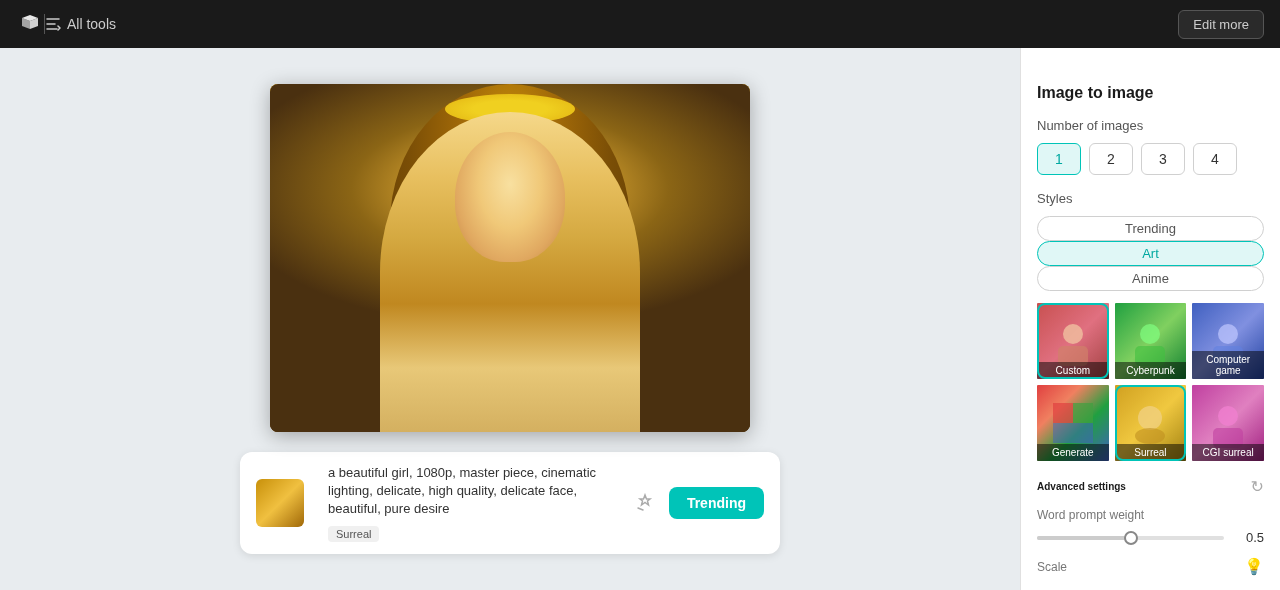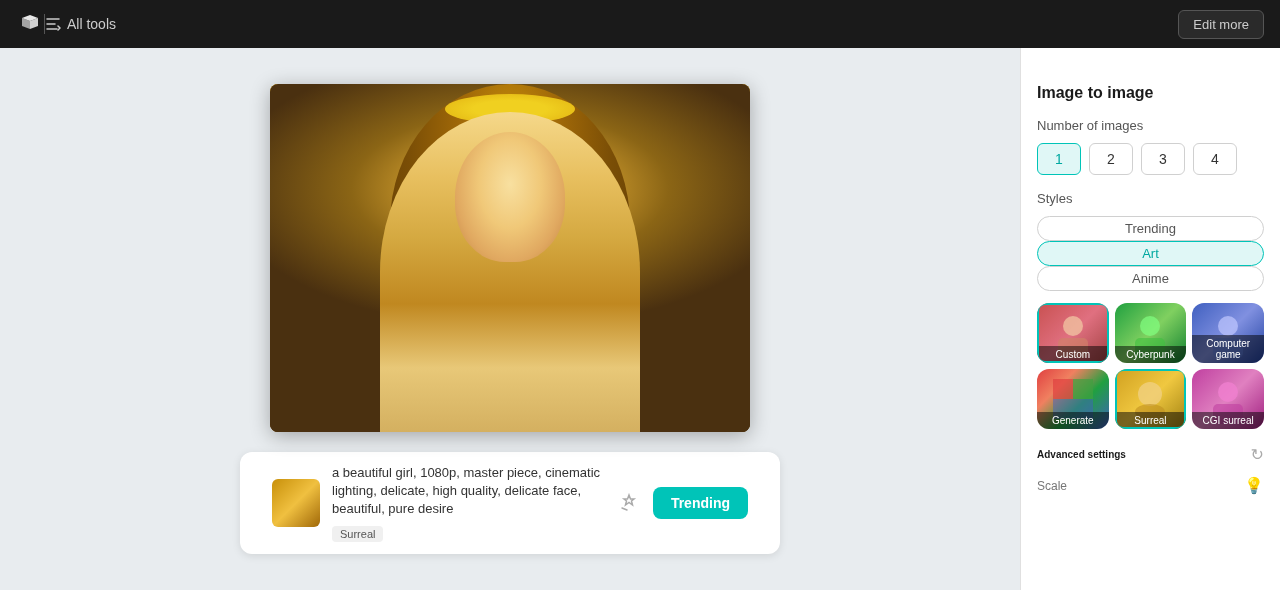--- a/index.html
+++ b/index.html
@@ -104,24 +104,24 @@
       transform: translateX(-50%);
       width: 130px; height: 30px;
       background: radial-gradient(ellipse, #f0d020 40%, #e0b010 100%);
       border-radius: 50%;
     }
 
     
     .prompt-bar {
       background: #fff;
       border-radius: 12px;
-      padding: 12px 32px;
+      padding: 12px 16px;
       display: flex;
       align-items: center;
-      gap: 12px;
+      gap: 24px;
       width: 540px;
       box-shadow: 0 2px 8px rgba(0,0,0,0.1);
     }
     .prompt-thumb {
       width: 48px; height: 48px;
       border-radius: 6px;
       background: linear-gradient(135deg, #c8900a, #f0c040, #a06808);
       flex-shrink: 0;
     }
     .prompt-text-area {
@@ -200,25 +200,25 @@
     .style-tab.active {
       background: #e0f7f6; border-color: #00c4b8; color: #00a8a0;
     }
 
     .styles-grid {
       display: grid;
       grid-template-columns: repeat(3, 1fr);
       gap: 6px;
     }
     .style-card {
-      border-radius: 12px;
+      border-radius: 1px;
       overflow: hidden;
       position: relative;
       cursor: pointer;
-      height: 60px;
+      height: 76px;
     }
     .style-card-img {
       width: 100%; height: 100%;
       display: flex; align-items: center; justify-content: center;
     }
     .style-card-label {
       position: absolute;
       bottom: 0; left: 0; right: 0;
       background: rgba(0,0,0,0.5);
       color: #fff;
@@ -427,20 +427,30 @@
 
       </div>
     </div>
 
     <div>
       <div class="advanced-row">
         <span class="advanced-title">Advanced settings</span>
         <span class="advanced-icon">↻</span>
       </div>
 
+      <div style="margin-top:12px;">
+        <div class="setting-label">Word prompt weight</div>
+        <div class="slider-row">
+          <div class="slider-track">
+            <div class="slider-fill"></div>
+            <div class="slider-thumb"></div>
+          </div>
+          <span class="slider-value">0.5</span>
+        </div>
+      </div>
 
       <div style="margin-top:12px;">
         <div class="scale-row">
           <span class="scale-label">Scale</span>
           <span class="scale-icon">💡</span>
         </div>
       </div>
     </div>
 
   </div>

